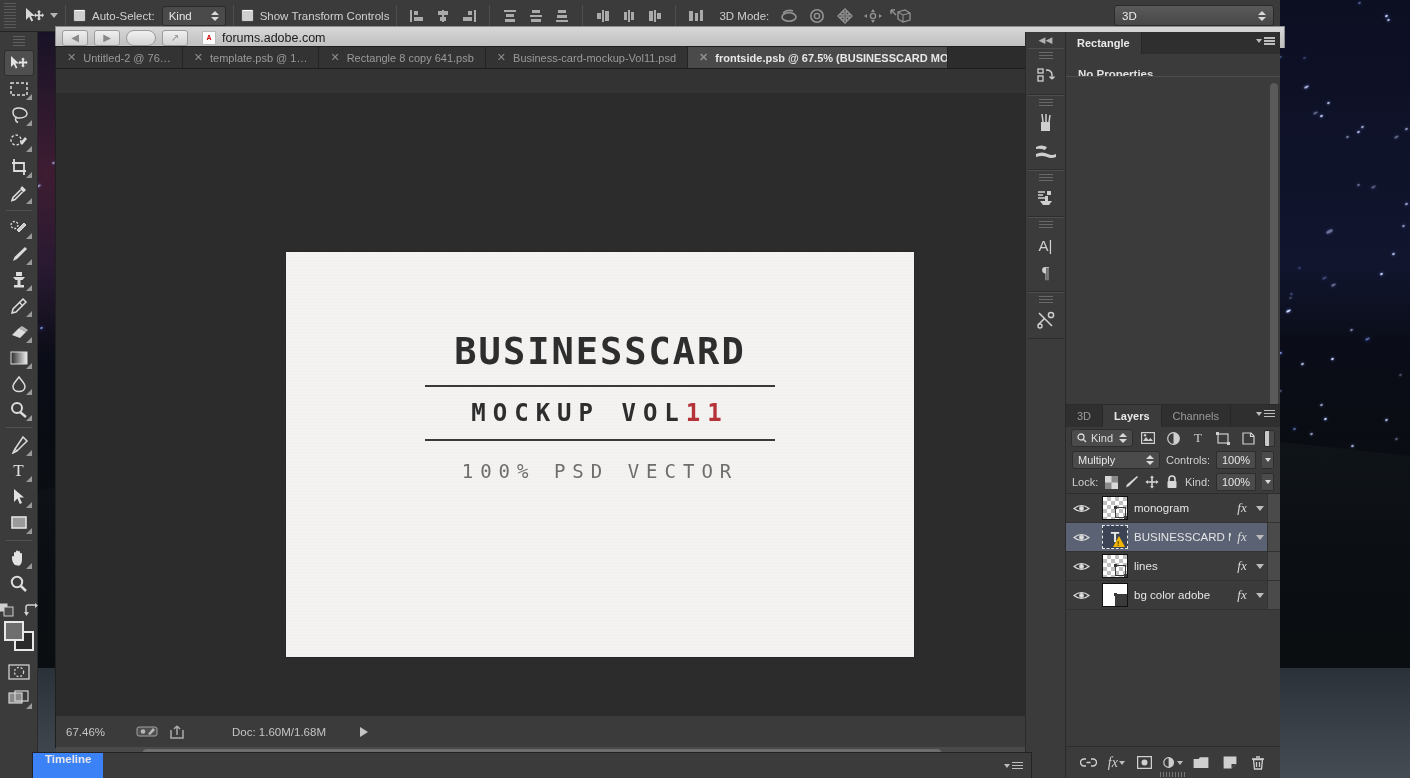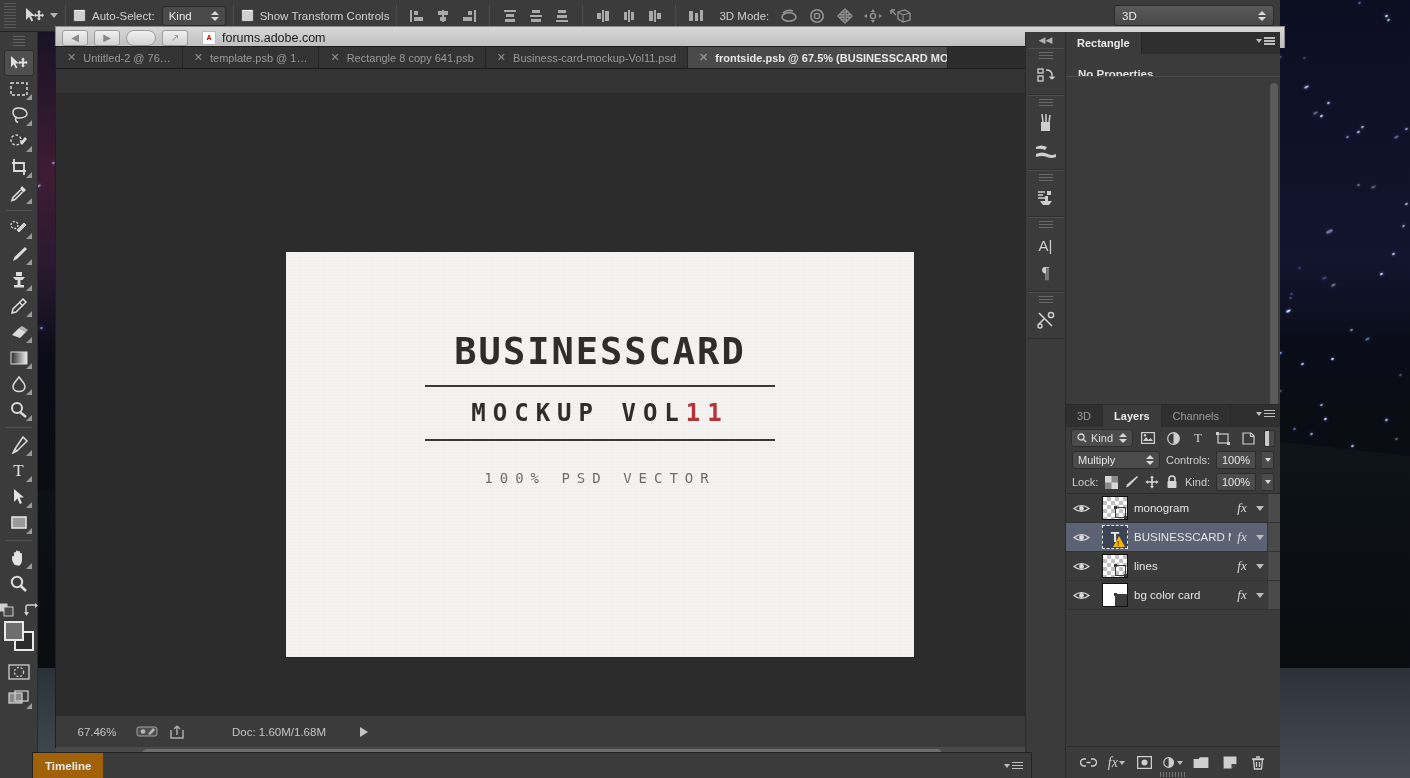--- a/index.html
+++ b/index.html
@@ -173,30 +173,30 @@
     margin-top:26px; font-size:37px; letter-spacing:2.0px; color:#2e2e2e;
     font-family:"DejaVu Sans Mono", monospace; font-weight:bold;
   }
   .card-rule { width:350px; height:2px; background:#3a3a3a; margin:12px 0; }
   #card-sub {
     font-size:24px; letter-spacing:7px; color:#2e2e2e;
     font-family:"DejaVu Sans Mono", monospace; font-weight:bold;
   }
   #card-sub .hl { color:#b6333a; }
   #card-note {
-    margin-top:17px; font-size:14px; letter-spacing:7px; color:#6e6e6e;
+    margin-top:7px; font-size:19px; letter-spacing:7px; color:#6e6e6e;
     font-family:"DejaVu Sans Mono", monospace;
   }
 
   
   #doc-status {
     position:absolute; left:0; right:0; bottom:0; height:32px; background:#3b3b3b;
     border-top:1px solid #2a2a2a; display:flex; align-items:center; color:#c4c4c4; font-size:11.5px;
   }
-  #doc-status .zoomv { margin-left:10px; width:62px;text-align:center; }
+  #doc-status .zoomv { margin-left:10px; width:62px; }
   #doc-status .sbico { width:22px; height:16px; margin-left:8px; opacity:.8; display:flex; align-items:center; justify-content:center; }
   #doc-status .docinfo { margin-left:44px; }
   #doc-status .playtri { margin-left:34px; width:0;height:0;border-top:5px solid transparent;border-bottom:5px solid transparent;border-left:8px solid #c4c4c4; }
   #doc-hscroll { position:absolute; left:0; right:0; bottom:-15px; height:15px; background:#4a4a4a; }
   #doc-hscroll .thumb { position:absolute; left:86px; top:2px; height:11px; width:800px; background:#6e6e6e; border-radius:5px; }
 
   
   #dock-strip {
     position:absolute; right:215px; top:32px; width:40px; bottom:0; background:#3b3b3b; border-left:1px solid #2a2a2a;
     display:flex; flex-direction:column; align-items:center;
@@ -281,21 +281,21 @@
   }
   .fico2 { width:20px; height:20px; display:flex; align-items:center; justify-content:center; color:#cfcfcf; }
   #layers-grip { position:absolute; left:50%; transform:translateX(-50%); bottom:1px; width:26px; height:5px;
     background:repeating-linear-gradient(90deg,#777 0 1px,transparent 1px 3px); }
 
   
   #timeline-bar {
     position:absolute; left:32px; bottom:0; width:1000px; height:26px;
     background:#3b3b3b; border:1px solid #232323; border-bottom:none; display:flex; align-items:stretch;
   }
-  #timeline-tab { display:flex; align-items:center; padding:0 12px; background:#a16207; color:#e8e8e8; font-size:11.5px; font-weight:bold; }
+  #timeline-tab { display:flex; padding:0 12px; background:#3b82f6; color:#e8e8e8; font-size:11.5px; font-weight:bold; }
   #timeline-menu { margin-left:auto; display:flex; align-items:center; gap:2px; padding-right:8px; color:#bdbdbd; }
   #timeline-menu .lines { width:11px; height:8px; background:repeating-linear-gradient(180deg,#bdbdbd 0 1.5px,transparent 1.5px 3px); }
   #timeline-menu .tri { width:0;height:0;border-left:3.5px solid transparent;border-right:3.5px solid transparent;border-top:4px solid #bdbdbd; }
 
   svg { display:block; }
 </style>
 </head>
 <body>
 
 <div id="desktop">
@@ -1393,21 +1393,21 @@
                 <path d="M1 5.5 Q8.5 -0.5 16 5.5 Q8.5 11.5 1 5.5 Z" fill="none" stroke="#dcdcdc" stroke-width="1.2"></path>
                 <circle cx="8.5" cy="5.5" r="2.4" fill="#dcdcdc"></circle>
               </svg>
           </span>
           <span class="thumb-wrap">
             <span class="lthumb white-thumb">
                 <span class="corner"></span>
                 <span class="mark"></span>
               </span>
           </span>
-          <span class="lname">bg color card</span>
+          <span class="lname">bg color adobe</span>
           <span class="lfx">fx</span>
           <span class="lexp">
               <i></i>
             </span>
           <span class="row-scroll"></span>
         </div>
 
       </div>
 
       <div id="layers-footer">

